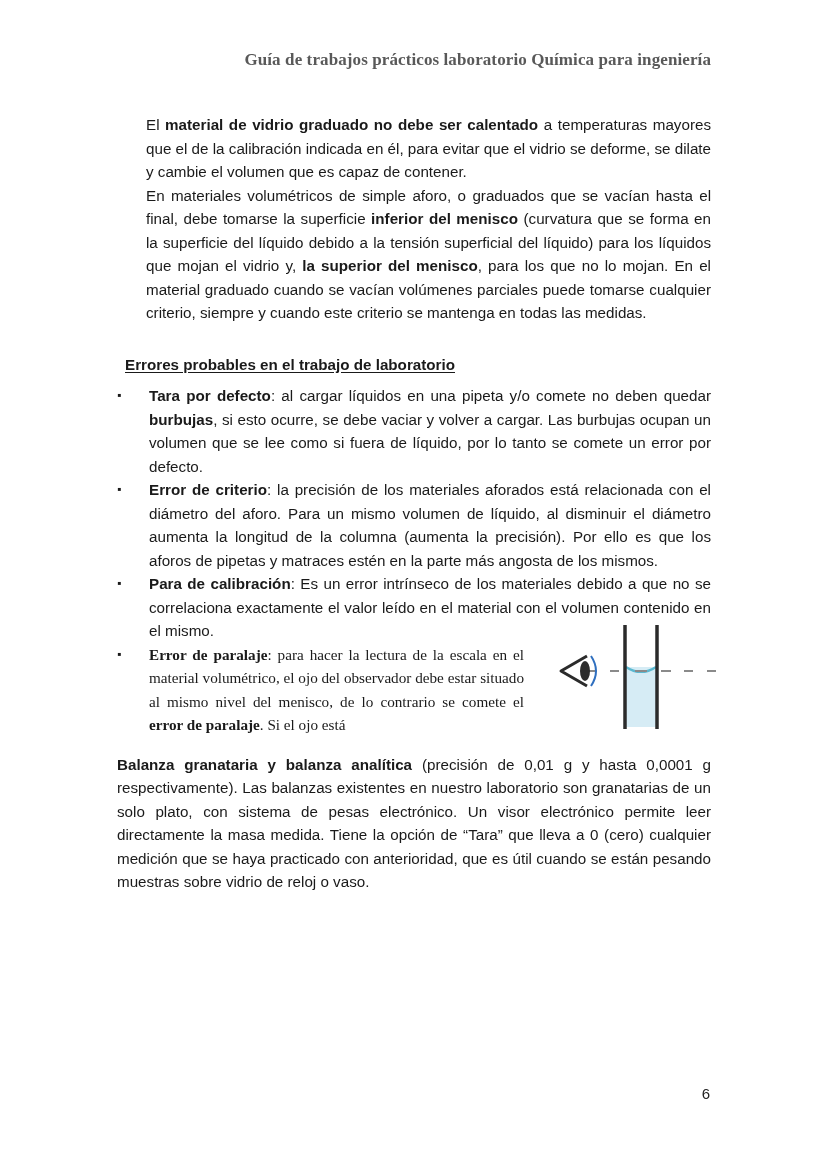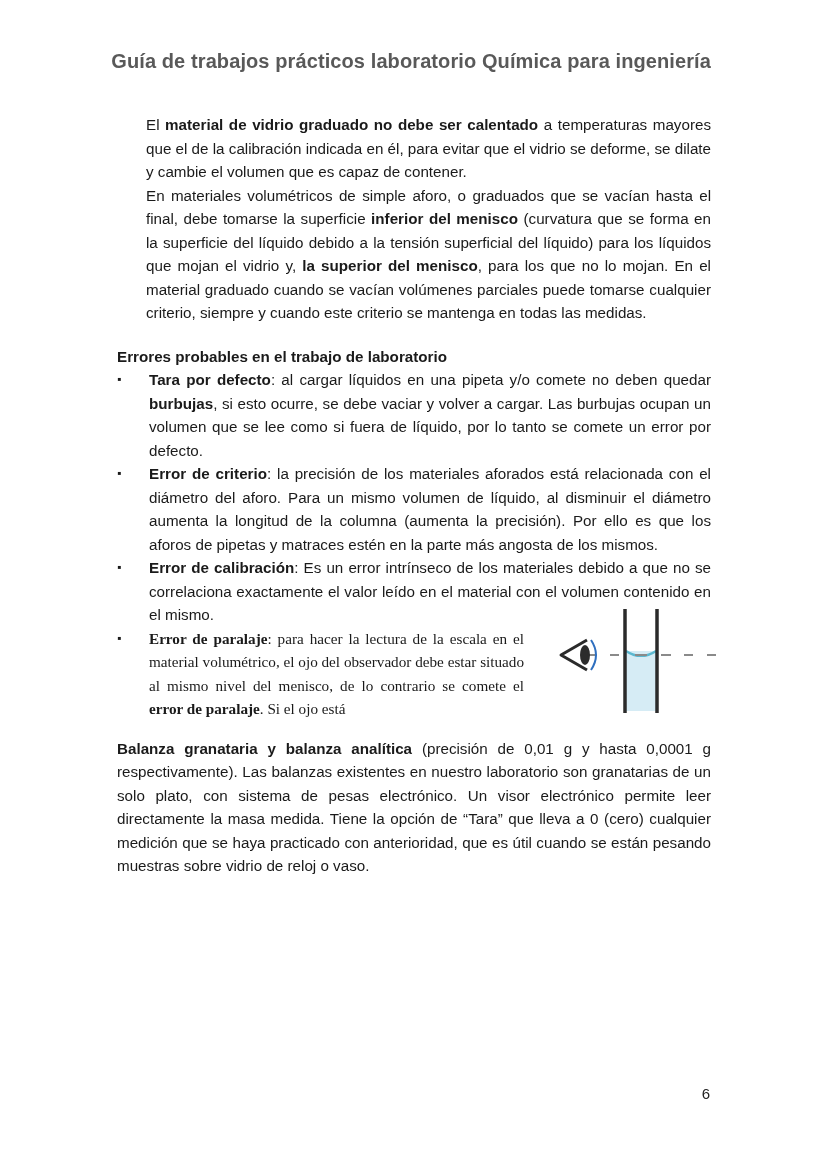--- a/index.html
+++ b/index.html
@@ -12,43 +12,45 @@
       height: 1171px;
       position: relative;
       overflow: hidden;
       font-family: "Liberation Sans", "DejaVu Sans", sans-serif;
       color: #1a1a1a;
     }
     .page-header {
       position: absolute;
       top: 50px;
       right: 117px;
-      font-size: 20px;
+      font-size: 17px;
       font-weight: bold;
       color: #595959;
       letter-spacing: 0.1px;
+      font-family: Liberation Serif, serif;
     }
     .content {
       position: absolute;
       left: 117px;
       top: 113px;
       width: 594px;
       font-size: 15.2px;
       line-height: 23.5px;
     }
     .para {
       margin: 0;
       text-align: justify;
     }
     .indent {
       padding-left: 29px;
     }
     .section-title {
-      margin: 0;
+      margin: 8px;
       font-weight: bold;
+      text-decoration: underline;
       text-underline-offset: 2px;
     }
     .gap-sm { height: 20px; }
     .gap-xs { height: 10px; }
     .bullet-list {
       list-style: none;
       margin: 0;
       padding: 0;
     }
     .bullet-item {
@@ -108,21 +110,21 @@
     <li class="bullet-item">
       <span class="bullet-marker">▪</span>
       <span class="b">Tara por defecto</span><span>: al cargar líquidos en una pipeta y/o comete no deben quedar </span><span class="b">burbujas</span><span>, si esto ocurre, se debe vaciar y volver a cargar. Las burbujas ocupan un volumen que se lee como si fuera de líquido, por lo tanto se comete un error por defecto.</span>
     </li>
     <li class="bullet-item">
       <span class="bullet-marker">▪</span>
       <span class="b">Error de criterio</span><span>: la precisión de los materiales aforados está relacionada con el diámetro del aforo. Para un mismo volumen de líquido, al disminuir el diámetro aumenta la longitud de la columna (aumenta la precisión). Por ello es que los aforos de pipetas y matraces estén en la parte más angosta de los mismos.</span>
     </li>
     <li class="bullet-item">
       <span class="bullet-marker">▪</span>
-      <span class="b">Error de calibración</span><span>: Es un error intrínseco de los materiales debido a que no se correlaciona exactamente el valor leído en el material con el volumen contenido en el mismo.</span>
+      <span class="b">Para de calibración</span><span>: Es un error intrínseco de los materiales debido a que no se correlaciona exactamente el valor leído en el material con el volumen contenido en el mismo.</span>
     </li>
     <li class="bullet-item">
       <span class="bullet-marker">▪</span>
       <div class="parallax-wrap">
         <div class="parallax-text"><span class="b">Error de paralaje</span><span>: para hacer la lectura de la escala en el material volumétrico, el ojo del observador debe estar situado al mismo nivel del menisco, de lo contrario se comete el </span><span class="b">error de paralaje</span><span>. Si el ojo está</span></div>
         <svg class="parallax-figure" viewBox="0 0 180 115" xmlns="http://www.w3.org/2000/svg">
 
           <rect x="69" y="44" width="30" height="60" fill="#d6ecf5"></rect>
 
           <path d="M69 44 Q84 54 99 44" fill="none" stroke="#5bb8d0" stroke-width="2.2"></path>

